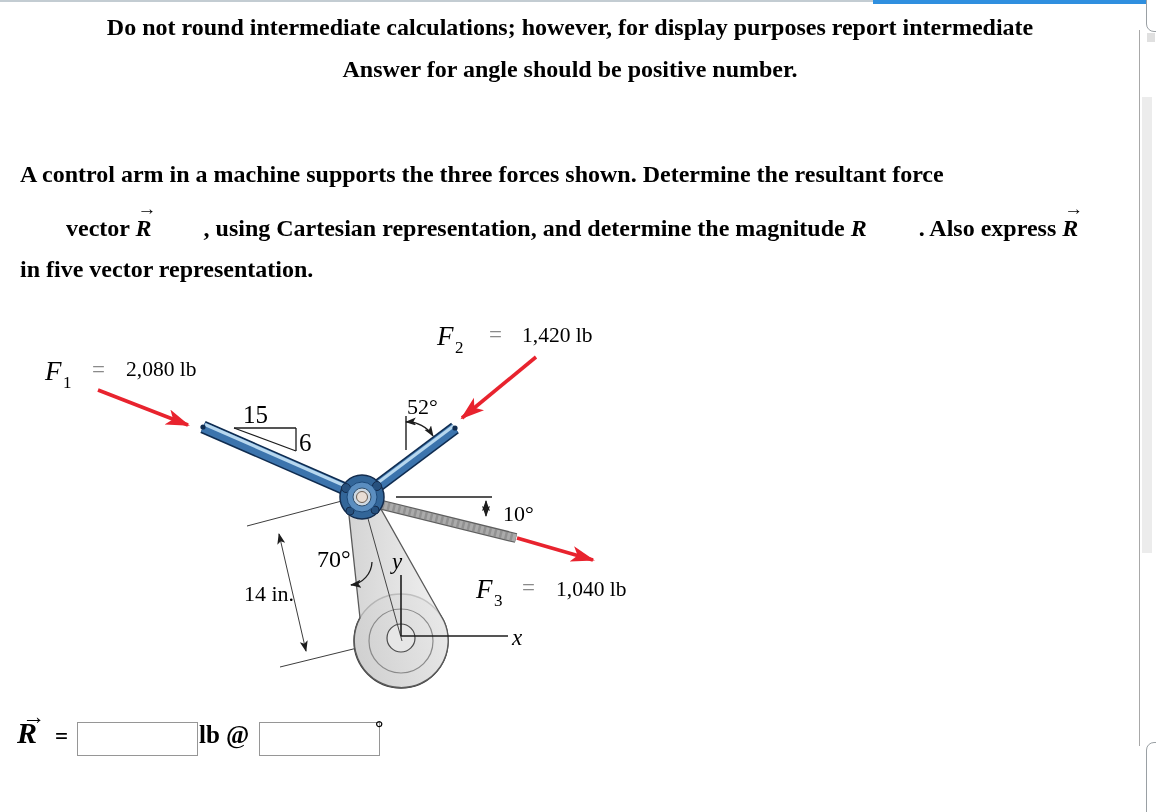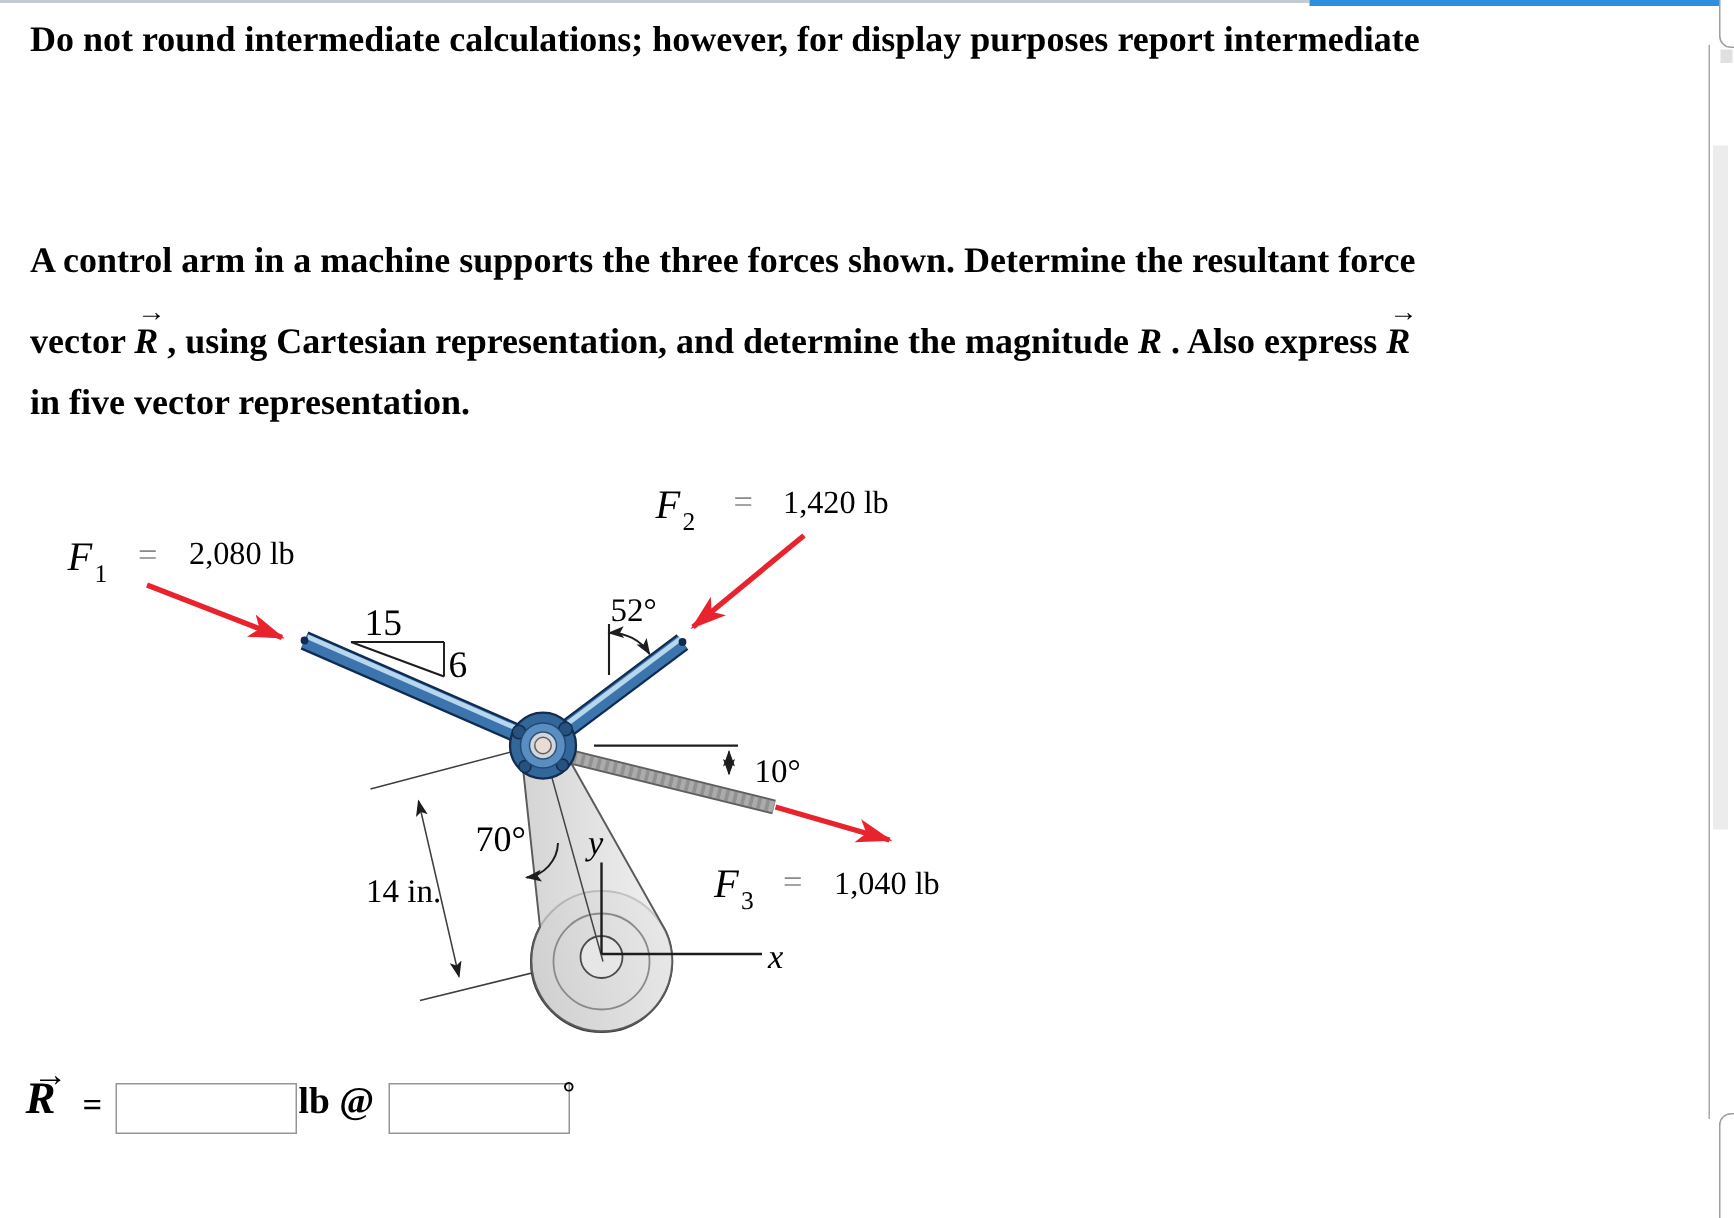--- a/index.html
+++ b/index.html
@@ -1,28 +1,28 @@
 <!DOCTYPE html>
 <html><head>
 <meta charset="utf-8">
 <style>
   html,body{margin:0;padding:0;}
   body{
     width:1156px;height:812px;position:relative;overflow:hidden;
     background:#ffffff;color:#000;
     font-family:"Liberation Serif","DejaVu Serif",serif;
   }
-  .pre{white-space:pre;}
+  .pre{white-space:pre;margin-left:46px;}
   
   .topline{position:absolute;top:0;}
   #top-gray{left:0;width:873px;height:2px;background:#c3ccd2;}
   #top-blue{left:873px;width:283px;height:4px;background:#2f8fdf;}
   
   .para{position:absolute;left:20px;font-weight:bold;font-size:24px;color:#000;}
-  #para-instructions{top:6px;line-height:42px;width:1100px;}
+  #para-instructions{top:6px;line-height:42px;width:1100px;text-align:center;}
   .p2line{position:absolute;left:20px;font-weight:bold;font-size:24px;white-space:pre;}
   #p2l1{top:161px;}
   #p2l2{top:215px;}
   #p2l3{top:256px;}
   .vec{position:relative;display:inline-block;font-style:italic;}
   .vec .arr{position:absolute;left:2px;top:-16px;font-size:19px;font-style:normal;line-height:1;}
   .ital{font-style:italic;}
   
   #diagram{position:absolute;left:0;top:300px;}
   
@@ -46,20 +46,21 @@
   #card-bottom{top:742px;height:120px;}
 </style>
 </head>
 <body>
 
 <div id="top-gray" class="topline"></div>
 <div id="top-blue" class="topline"></div>
 
 <div id="para-instructions" class="para">
   <div>Do not round intermediate calculations; however, for display purposes report intermediate</div>
+  <div>Answer for angle should be positive number.</div>
 </div>
 
 <div id="p2l1" class="p2line">A control arm in a machine supports the three forces shown. Determine the resultant force</div>
 <div id="p2l2" class="p2line"><span class="pre">vector </span><span class="vec"><span class="arr">→</span><span>R</span></span><span class="pre"> , using Cartesian representation, and determine the magnitude </span><span class="ital">R</span><span class="pre"> . Also express </span><span class="vec"><span class="arr">→</span><span>R</span></span></div>
 <div id="p2l3" class="p2line">in five vector representation.</div>
 
 <svg id="diagram" width="660" height="420" viewBox="0 0 660 420">
   <defs>
     <marker id="ah-red" markerUnits="userSpaceOnUse" markerWidth="26" markerHeight="18" refX="22" refY="8" orient="auto">
       <path d="M0,0 L24,8 L0,16 L6,8 Z" fill="#e8232e"></path>

